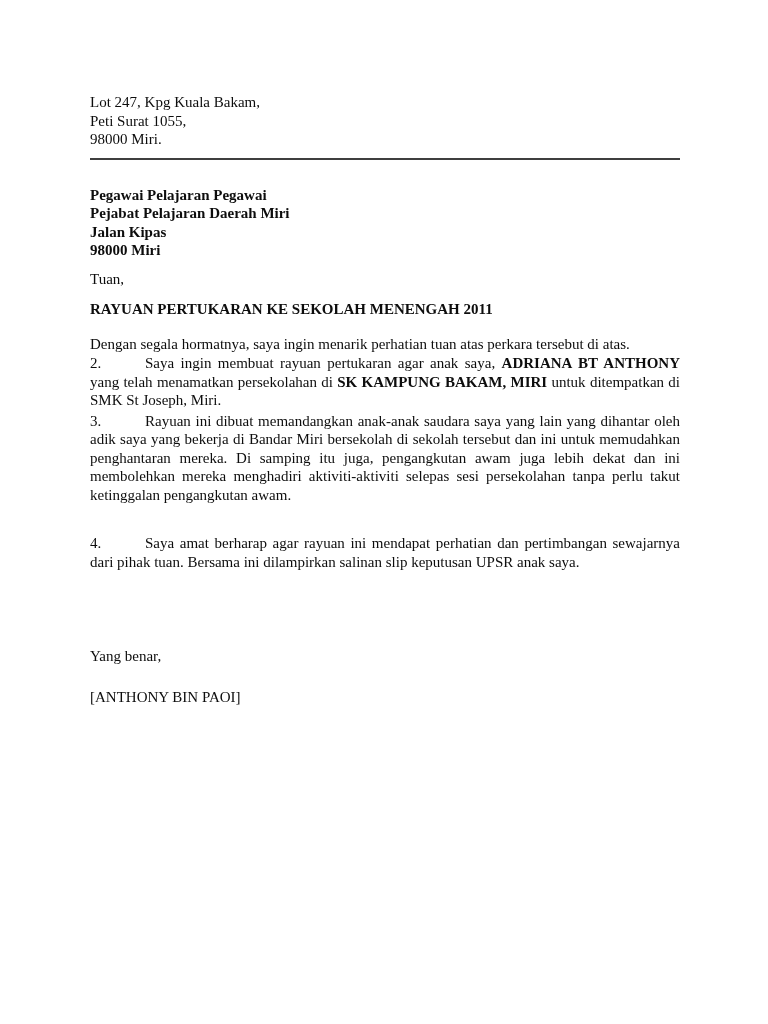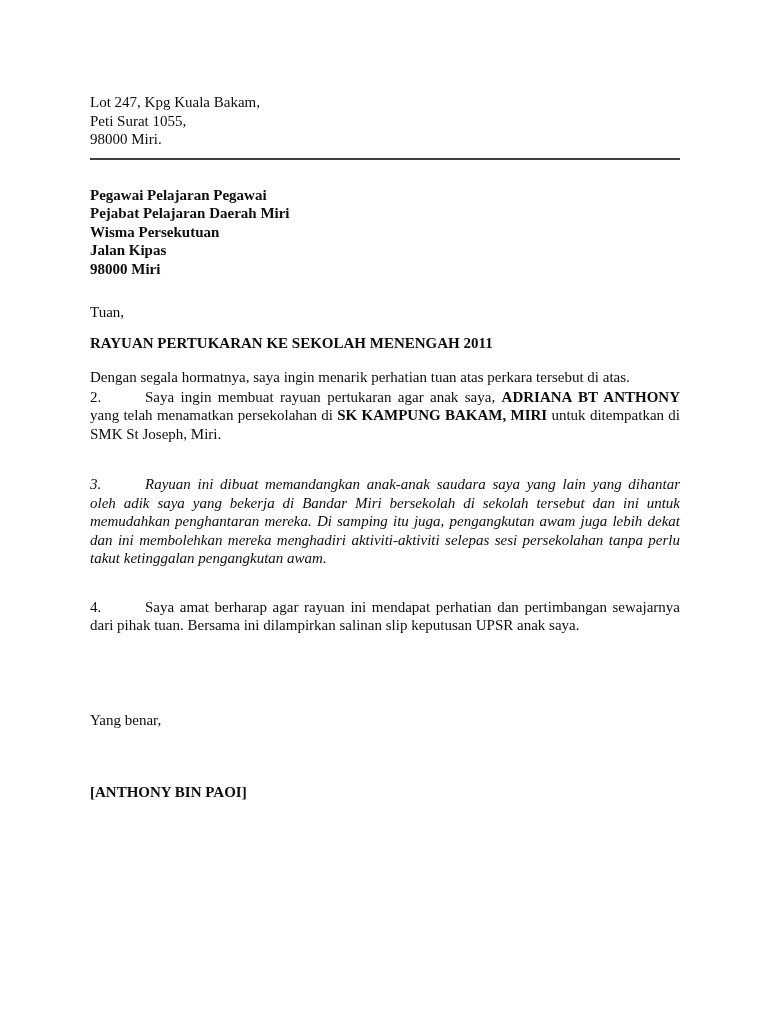--- a/index.html
+++ b/index.html
@@ -24,30 +24,30 @@
   }
   .bold { font-weight: bold; }
   .address-block .txt { }
   .divider {
     border: none;
     border-top: 2.5px solid #3f3f3f;
     margin-top: 9px;
     margin-bottom: 26px;
     width: 100%;
   }
-  .salutation { margin-top: 25px; }
+  .salutation { margin-top: 10px; }
   .subject { margin-top: 12px; font-weight: bold; }
   .intro { margin-top: 16px; }
   .para { text-align: justify; }
   .p2 { margin-top: 1px; }
-  .p3 { margin-top: 32px; font-style: italic; }
+  .p3 { margin-top: 2px; }
   .p4 { margin-top: 30px; }
   .closing { margin-top: 19px; }
   .signoff-label { margin-top: 76px; }
-  .signoff-name { margin-top: 54px; font-weight: bold; }
+  .signoff-name { margin-top: 22px; font-weight: normal; }
   .num {
     display: inline-block;
     width: 55px;
   }
 </style>
 </head>
 <body>
 
 <div class="page">
 
@@ -55,21 +55,20 @@
     <div class="txt">Lot 247, Kpg Kuala Bakam,</div>
     <div class="txt">Peti Surat 1055,</div>
     <div class="txt">98000 Miri.</div>
   </div>
 
   <hr class="divider">
 
   <div class="address-block bold">
     <div class="txt">Pegawai Pelajaran Pegawai</div>
     <div class="txt">Pejabat Pelajaran Daerah Miri</div>
-    <div class="txt">Wisma Persekutuan</div>
     <div class="txt">Jalan Kipas</div>
     <div class="txt">98000 Miri</div>
   </div>
 
   <div class="txt salutation">Tuan,</div>
 
   <div class="txt subject">RAYUAN PERTUKARAN KE SEKOLAH MENENGAH 2011</div>
 
   <p class="txt intro">Dengan segala hormatnya, saya ingin menarik perhatian tuan atas perkara tersebut di atas.</p>
 

